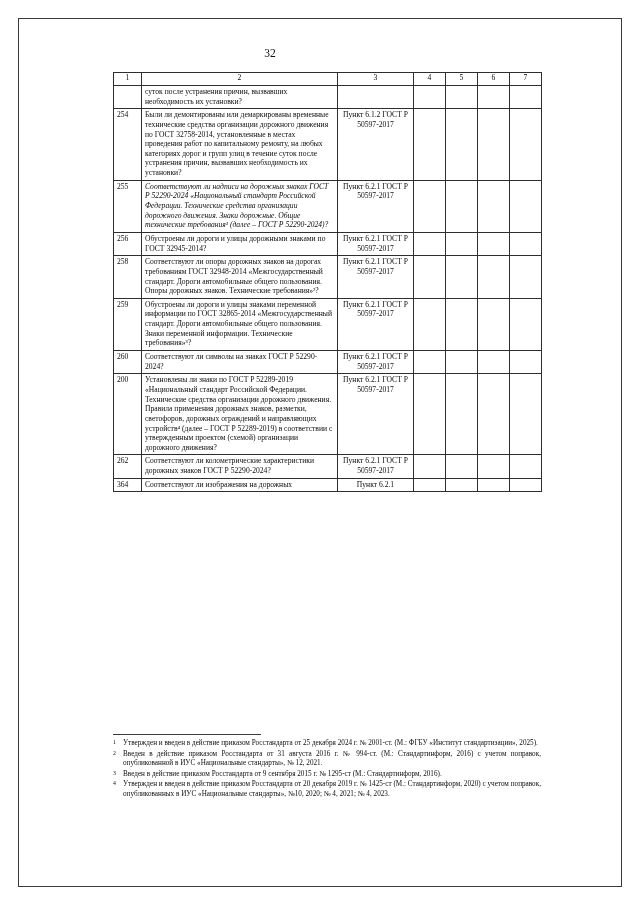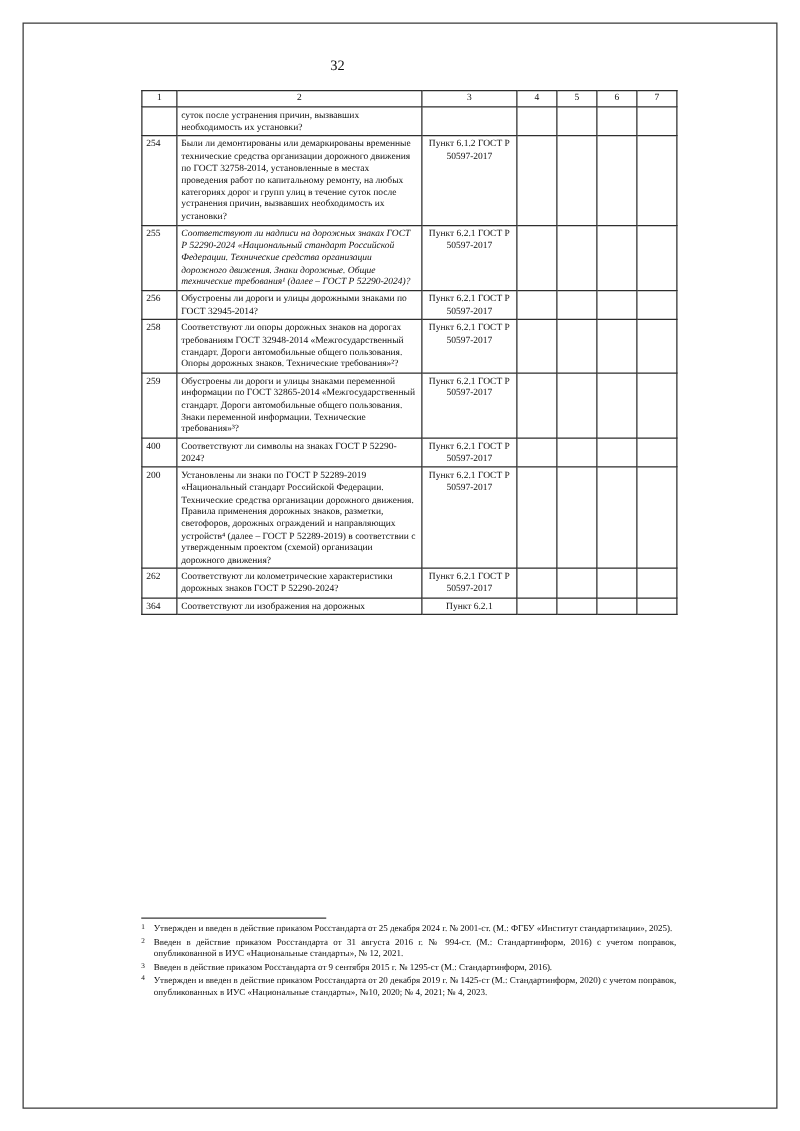--- a/index.html
+++ b/index.html
@@ -193,21 +193,21 @@
           <td class="num">259</td>
           <td class="txt">Обустроены ли дороги и улицы знаками переменной информации по ГОСТ 32865-2014 «Межгосударственный стандарт. Дороги автомобильные общего пользования. Знаки переменной информации. Технические требования»³?</td>
           <td class="ref">Пункт 6.2.1 ГОСТ Р 50597-2017</td>
           <td></td>
           <td></td>
           <td></td>
           <td></td>
         </tr>
 
         <tr>
-          <td class="num">400</td>
+          <td class="num">260</td>
           <td class="txt">Соответствуют ли символы на знаках ГОСТ Р 52290-2024?</td>
           <td class="ref">Пункт 6.2.1 ГОСТ Р 50597-2017</td>
           <td></td>
           <td></td>
           <td></td>
           <td></td>
         </tr>
 
         <tr>
           <td class="num">200</td>

